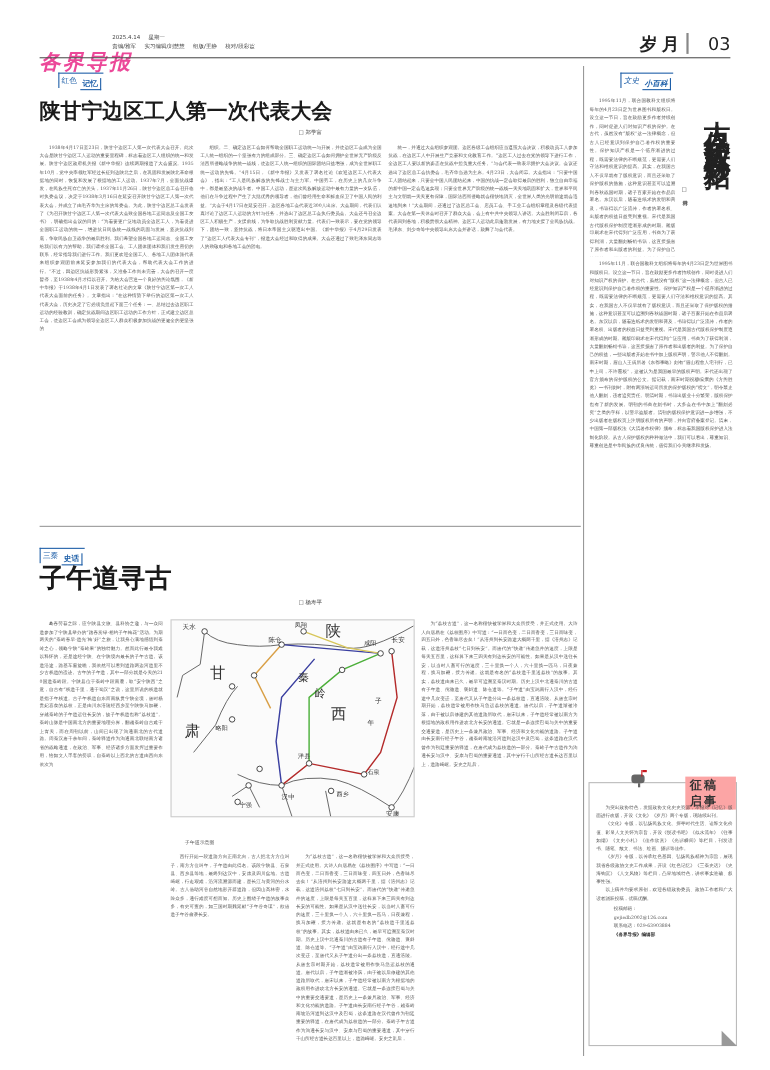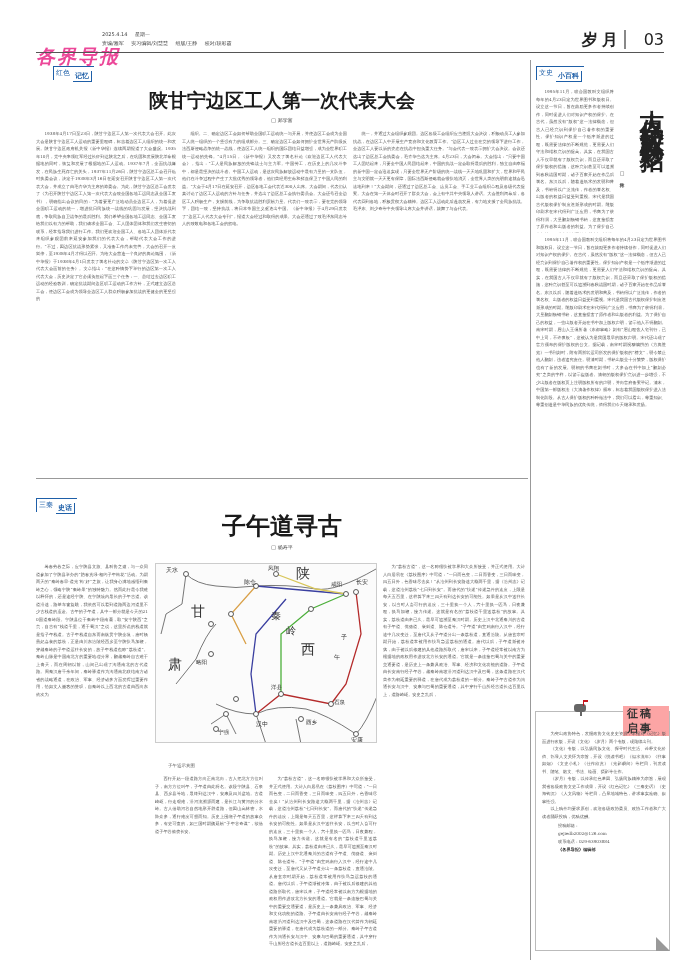--- a/index.html
+++ b/index.html
@@ -10,21 +10,21 @@
   .logo { position: absolute; left: 0; top: 0; font-family: "DejaVu Serif", serif; font-size: 19px; color: #ec4899; font-weight: bold; letter-spacing: 2px; font-style: italic; margin-top: 16px; }
   .meta { position: absolute; left: 66px; top: 2px; font-family: "DejaVu Sans", sans-serif; font-size: 5px; color: #444; line-height: 9px; }
   .meta span { margin-right: 6px; }
   .section-label { position: absolute; right: 0; top: 2px; font-family: "DejaVu Sans", sans-serif; font-size: 16px; font-weight: bold; color: #222; letter-spacing: 4px; }
   .page-num { font-weight: normal; letter-spacing: 0; border-left: 2px solid #888; padding-left: 18px; margin-left: 2px; }
   .head-rule { position: absolute; left: 36px; top: 52px; width: 628px; height: 1px; background: #555; }
 
   .tag { position: absolute; font-family: "DejaVu Sans", sans-serif; font-size: 7px; color: #1e5fa8; border-left: 1px solid #1e5fa8; border-top: 1px solid #1e5fa8; padding: 1px 2px; }
   .tag .b { display: inline-block; border-right: 1px solid #1e5fa8; border-bottom: 1px solid #1e5fa8; margin-left: 3px; padding: 0 2px; position: relative; top: 3px; font-weight: bold; }
 
-  .headline { position: absolute; font-family: "DejaVu Serif", serif; font-weight: bold; color: #1a1a1a; text-align: center; }
+  .headline { position: absolute; font-family: "DejaVu Serif", serif; font-weight: bold; color: #1a1a1a; text-align: left; }
   .byline { position: absolute; font-family: "DejaVu Sans", sans-serif; font-size: 5px; color: #444; text-align: center; }
 
   .col { position: absolute; font-size: 4.2px; line-height: 7.5px; color: #555; text-align: justify; overflow: hidden; word-break: break-all; }
   .col p { text-indent: 8.4px; }
 
   .vline { position: absolute; width: 1px; background: #999; }
   .hline { position: absolute; height: 1px; background: #999; }
 
   .vtitle { position: absolute; font-family: "DejaVu Sans", sans-serif; font-weight: bold; font-size: 24px; color: #222; writing-mode: vertical-rl; letter-spacing: 5px; }
   .vbyline { position: absolute; font-family: "DejaVu Sans", sans-serif; font-size: 5px; color: #444; writing-mode: vertical-rl; }
@@ -160,21 +160,21 @@
   </div>
 <div class="col" style="left:269px; top:775px; width:108px; height:190px;">
     <p>为“荔枝古道”，这一名称很快被学界和大众所接受，并正式使用。大诗人白居易在《荔枝图序》中写道：“一日而色变，二日而香变，三日而味变，四五日外，色香味尽去矣！”从涪州到长安路途大概两千里，据《涪州志》记载，这道涪州荔枝“七日到长安”。而唐代的“快递”传递急件的速度，上限是每天五百里，这样算下来三四天有到达长安的可能性。如果是从汉中送往长安，以当时人畜可行的速度，三十里换一个人，六十里换一匹马，日夜兼程，换马加鞭，接力传递。这就是有名的“荔枝道千里送荔枝”的故事。其实，荔枝道由来已久，最早可追溯至秦汉时期。历史上汉中北通秦川的古道有子午道、傥骆道、褒斜道、陈仓道等。“子午道”由宝鸡南行入汉中，经行途中几次变迁，至唐代又从子午道分出一条荔枝道，直通涪陵。从唐玄宗时期开始，荔枝道常被用作快马急运荔枝的通道。唐代以后，子午道渐被冷落，由于被以后修建的其他道路所取代，唐宋以来，子午道经常被以南方为根据地的政权用作进攻北方长安的通道。它就是一条连接巴蜀与关中的重要交通要道，是历史上一条兼具政治、军事、经济和文化功能的道路。子午道由长安南行经子午谷，越秦岭南坡沿河道到达汉中及巴蜀，这条道路在汉代曾作为朝廷重要的驿道，在唐代成为荔枝道的一部分。秦岭子午古道作为沟通长安与汉中、安康与巴蜀的重要通道，其中穿行千山所经古道长达百里以上，道路崎岖。安史之乱后，</p>
   </div>
 <div class="col" style="left:383px; top:563px; width:142px; height:400px;">
     <p>为“荔枝古道”，这一名称很快被学界和大众所接受，并正式使用。大诗人白居易在《荔枝图序》中写道：“一日而色变，二日而香变，三日而味变，四五日外，色香味尽去矣！”从涪州到长安路途大概两千里，据《涪州志》记载，这道涪州荔枝“七日到长安”。而唐代的“快递”传递急件的速度，上限是每天五百里，这样算下来三四天有到达长安的可能性。如果是从汉中送往长安，以当时人畜可行的速度，三十里换一个人，六十里换一匹马，日夜兼程，换马加鞭，接力传递。这就是有名的“荔枝道千里送荔枝”的故事。其实，荔枝道由来已久，最早可追溯至秦汉时期。历史上汉中北通秦川的古道有子午道、傥骆道、褒斜道、陈仓道等。“子午道”由宝鸡南行入汉中，经行途中几次变迁，至唐代又从子午道分出一条荔枝道，直通涪陵。从唐玄宗时期开始，荔枝道常被用作快马急运荔枝的通道。唐代以后，子午道渐被冷落，由于被以后修建的其他道路所取代，唐宋以来，子午道经常被以南方为根据地的政权用作进攻北方长安的通道。它就是一条连接巴蜀与关中的重要交通要道，是历史上一条兼具政治、军事、经济和文化功能的道路。子午道由长安南行经子午谷，越秦岭南坡沿河道到达汉中及巴蜀，这条道路在汉代曾作为朝廷重要的驿道，在唐代成为荔枝道的一部分。秦岭子午古道作为沟通长安与汉中、安康与巴蜀的重要通道，其中穿行千山所经古道长达百里以上，道路崎岖。安史之乱后，</p>
   </div>
 
 <div class="vline" style="left:530px; top:60px; height:900px;"></div>
 
-<div class="tag" style="left:536px; top:66px;">
+<div class="tag" style="left:564px; top:66px;font-style:italic;">
   <span>文史</span><span class="b">小百科</span>
 </div>
 <div class="vtitle" style="left:636px; top:90px; height:230px;">古人保护版权有妙招</div>
 <div class="vbyline" style="left:619px; top:170px;">□ 青林</div>
 <div class="col" style="left:536px; top:88px; width:78px; height:145px;">
     <p>1995年11月，联合国教科文组织将每年的4月23日定为世界图书和版权日。设立这一节日，旨在鼓励更多作者持续创作，同时促进人们对知识产权的保护。在古代，虽然没有“版权”这一法律概念，但古人已经意识到保护自己著作权的重要性。保护知识产权是一个循序渐进的过程，既需要法律的不断规范，更需要人们守法和维权意识的提高。其实，在我国古人不仅早就有了版权意识，而且还采取了保护版权的措施，这种意识甚至可以追溯到春秋战国时期，诸子百家开始在作品后署名。东汉以后，随着造纸术的发明和普及，书籍得以广泛流传，作者的署名权、出版者的权益日益受到重视。宋代是我国古代版权保护制度逐渐形成的时期。雕版印刷术在宋代得到广泛应用，书商为了获得利润，大量翻刻畅销书籍，这直接损害了原作者和出版者的利益。为了保护自己的权益，一些出版者开始在书中加上版权声明，警示他人不得翻刻。南宋时期，眉山人王偁所著《东都事略》刻有“眉山程舍人宅刊行，已申上司，不许覆板”，这被认为是我国最早的版权声明。宋代还出现了官方颁布的保护版权的公文。据记载，南宋时期祝穆编撰的《方舆胜览》一书刊刻时，附有两浙转运司所发的保护版权的“榜文”，明令禁止他人翻刻，违者追究责任。明清时期，书籍出版业十分繁荣，版权保护也有了新的发展。明朝的书商在刻书时，大多会在书中加上“翻刻必究”之类的字样，以警示盗版者。清朝的版权保护意识进一步增强，不少出版者在版权页上注明版权所有的声明，并向官府备案登记。清末，中国第一部版权法《大清著作权律》颁布，标志着我国版权保护进入法制化阶段。从古人保护版权的种种做法中，我们可以看出，尊重知识、尊重创造是中华民族的优良传统，值得我们今天继承和发扬。</p>
   </div>
 <div class="col" style="left:536px; top:236px; width:130px; height:460px;">
     <p>1995年11月，联合国教科文组织将每年的4月23日定为世界图书和版权日。设立这一节日，旨在鼓励更多作者持续创作，同时促进人们对知识产权的保护。在古代，虽然没有“版权”这一法律概念，但古人已经意识到保护自己著作权的重要性。保护知识产权是一个循序渐进的过程，既需要法律的不断规范，更需要人们守法和维权意识的提高。其实，在我国古人不仅早就有了版权意识，而且还采取了保护版权的措施，这种意识甚至可以追溯到春秋战国时期，诸子百家开始在作品后署名。东汉以后，随着造纸术的发明和普及，书籍得以广泛流传，作者的署名权、出版者的权益日益受到重视。宋代是我国古代版权保护制度逐渐形成的时期。雕版印刷术在宋代得到广泛应用，书商为了获得利润，大量翻刻畅销书籍，这直接损害了原作者和出版者的利益。为了保护自己的权益，一些出版者开始在书中加上版权声明，警示他人不得翻刻。南宋时期，眉山人王偁所著《东都事略》刻有“眉山程舍人宅刊行，已申上司，不许覆板”，这被认为是我国最早的版权声明。宋代还出现了官方颁布的保护版权的公文。据记载，南宋时期祝穆编撰的《方舆胜览》一书刊刻时，附有两浙转运司所发的保护版权的“榜文”，明令禁止他人翻刻，违者追究责任。明清时期，书籍出版业十分繁荣，版权保护也有了新的发展。明朝的书商在刻书时，大多会在书中加上“翻刻必究”之类的字样，以警示盗版者。清朝的版权保护意识进一步增强，不少出版者在版权页上注明版权所有的声明，并向官府备案登记。清末，中国第一部版权法《大清著作权律》颁布，标志着我国版权保护进入法制化阶段。从古人保护版权的种种做法中，我们可以看出，尊重知识、尊重创造是中华民族的优良传统，值得我们今天继承和发扬。</p>
   </div>

